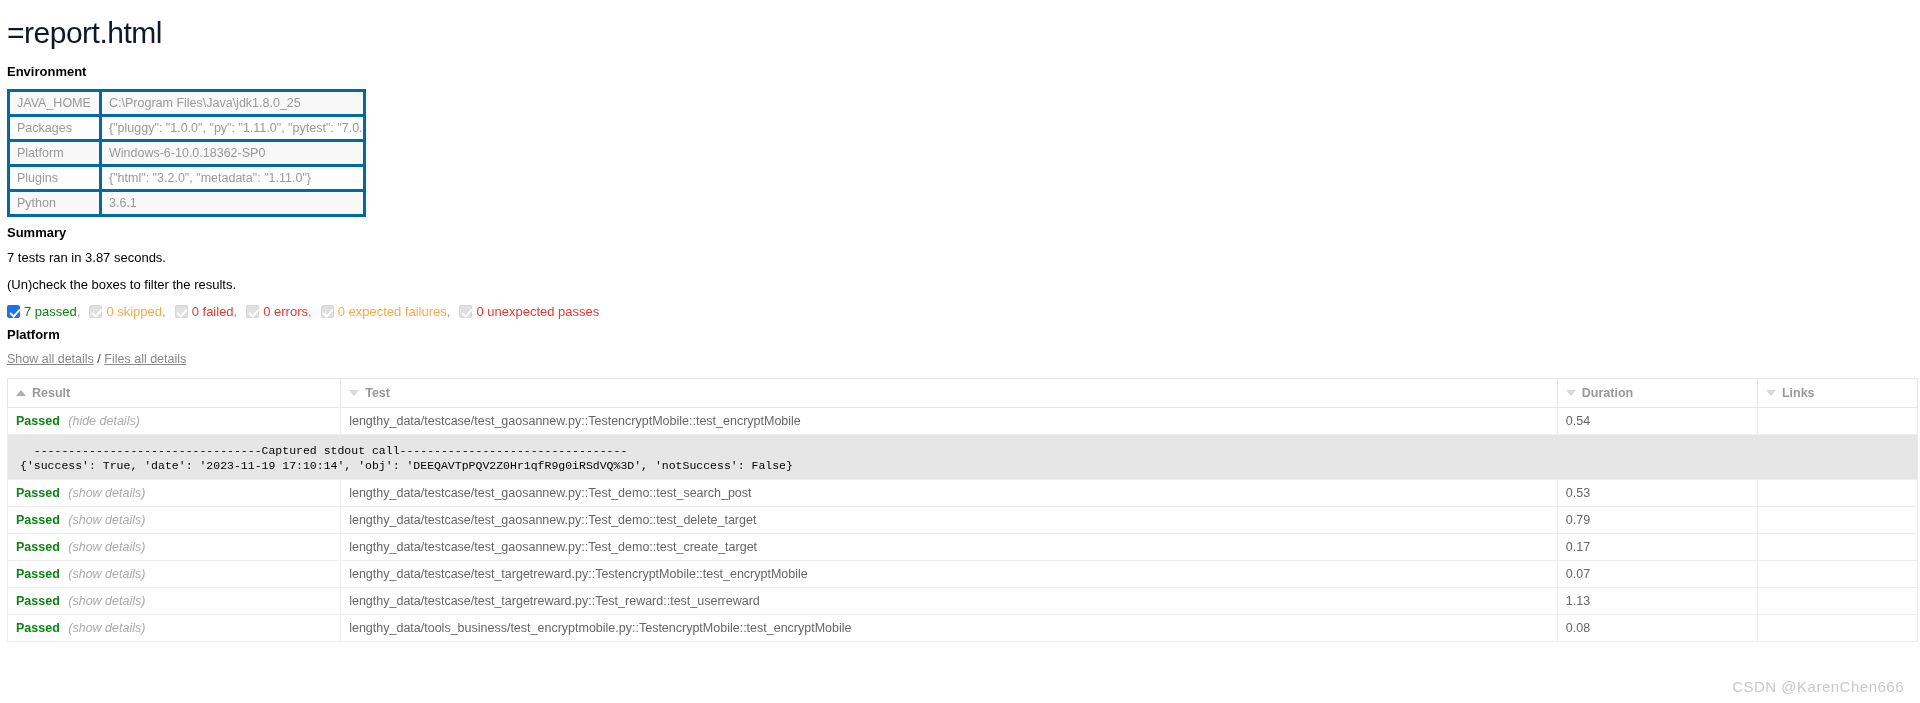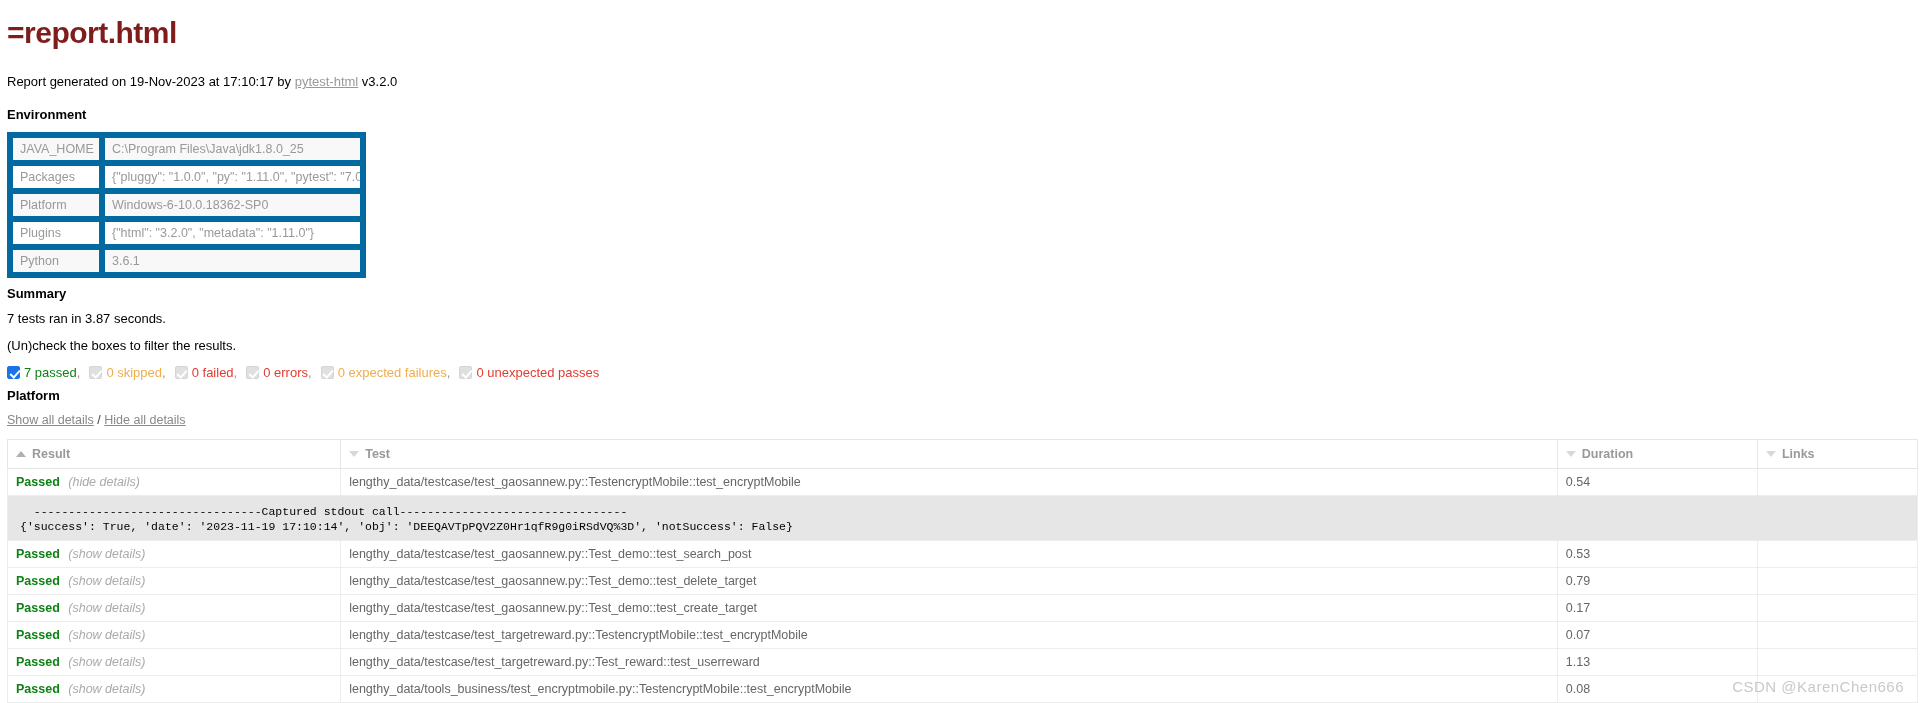--- a/index.html
+++ b/index.html
@@ -12,24 +12,24 @@
   body {
     font-family: "Liberation Sans", sans-serif;
     color: #000000;
     font-size: 13.5px;
     position: relative;
   }
   .page { padding: 10px 0 0 7px; }
 
   h1.report-title {
     font-size: 30px;
-    font-weight: bold;
-    margin: 6px 0 24px 0;
+    font-weight: normal;
+    margin: 6px 0 14px 0;
     letter-spacing: -0.5px;
-    color: #7f1d1d;
+    color: #0f172a;
   }
   .generated {
     font-size: 13px;
     margin: 0 0 18px 0;
     color: #000;
   }
   .generated a {
     color: #999999;
     text-decoration: underline;
   }
@@ -43,21 +43,21 @@
 
   
   table.environment {
     border-collapse: collapse;
     width: 359px;
     margin-bottom: 8px;
     table-layout: fixed;
   }
   table.environment tr { border: 1px solid #e6e6e6; }
   table.environment td {
-    border: 6px solid #0369a1;
+    border: 3px solid #0369a1;
     padding: 4px 7px;
     font-size: 12.5px;
     color: #999999;
     white-space: nowrap;
     overflow: hidden;
   }
   table.environment td.key {
     width: 92px;
     background: #f8f8f8;
   }
@@ -226,23 +226,20 @@
     user-select: none;
   }
 </style>
 </head>
 <body>
 
 <div class="page">
 
   <h1 class="report-title">=report.html</h1>
 
-  <p class="generated">
-    <span>Report generated on 19-Nov-2023 at 17:10:17 by </span><a href="#">pytest-html</a><span> v3.2.0</span>
-  </p>
 
   <h2 class="section">Environment</h2>
 
   <table class="environment">
     <tbody>
       <tr>
         <td class="key">JAVA_HOME</td>
         <td class="val">C:\Program Files\Java\jdk1.8.0_25</td>
       </tr>
       <tr>
@@ -299,21 +296,21 @@
       <span class="cb disabled"></span>
       <span class="lbl-xpassed">0 unexpected passes</span>
     </span>
   </div>
 
   <h2 class="section">Platform</h2>
 
   <p class="details-links">
     <a href="#">Show all details</a>
     <span class="sep">/</span>
-    <a href="#">Hide all details</a>
+    <a href="#">Files all details</a>
   </p>
 
   <table class="results">
     <thead>
       <tr>
         <th class="col-result">
           <span class="sort-arrow asc"></span><span>Result</span>
         </th>
         <th class="col-test">
           <span class="sort-arrow desc"></span><span>Test</span>

